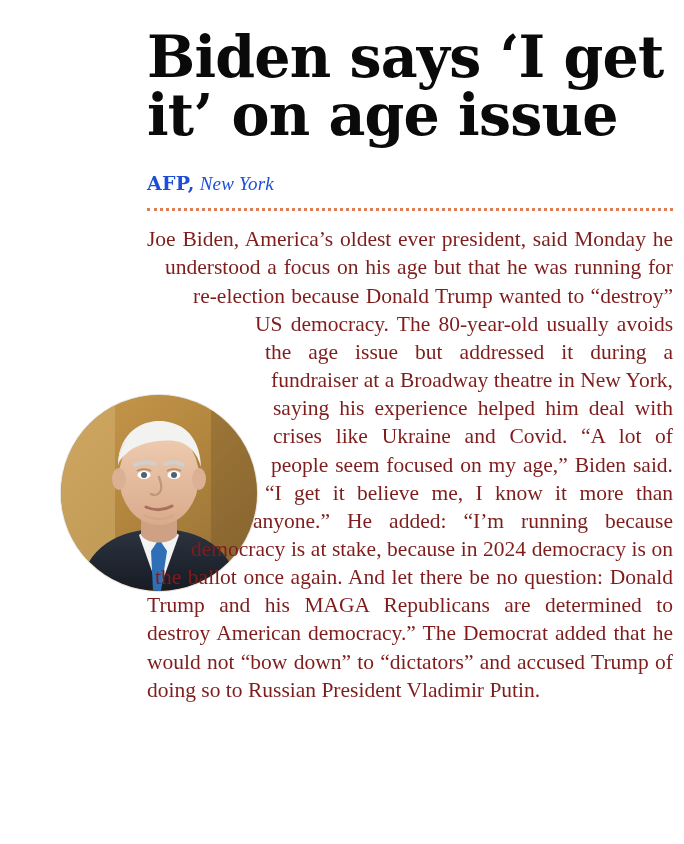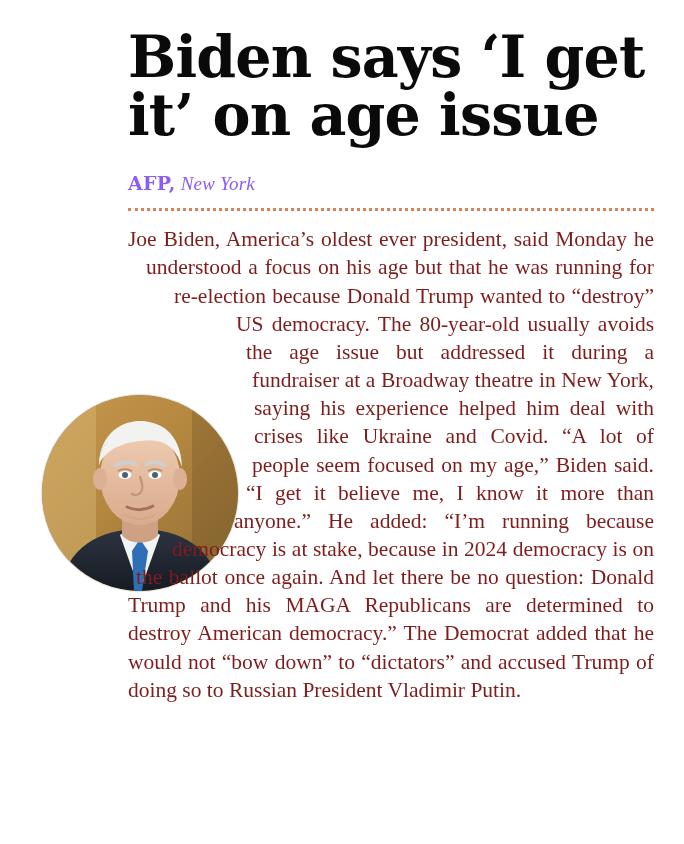--- a/index.html
+++ b/index.html
@@ -12,41 +12,42 @@
     height: 844px;
     overflow: hidden;
     font-family: "Liberation Serif", serif;
     color: #111111;
   }
   .page {
     position: relative;
     width: 632px;
     height: 844px;
     background: #ffffff;
+    margin-left: 19px;
   }
   .content {
     position: absolute;
     left: 128px;
     top: 28px;
     width: 526px;
   }
   .headline {
     font-family: "DejaVu Serif", serif;
     font-weight: bold;
     font-size: 57px;
     line-height: 1.02;
     letter-spacing: -0.8px;
     color: #0a0a0a;
     margin: 0;
     padding: 0;
   }
   .byline {
     margin-top: 28px;
     font-size: 20px;
-    color: #8b5cf6;
+    color: #1d4ed8;
     letter-spacing: 0.2px;
   }
   .byline .agency {
     font-family: "DejaVu Serif", serif;
     font-weight: bold;
     font-size: 19px;
   }
   .byline .place {
     font-style: italic;
     font-size: 19px;

